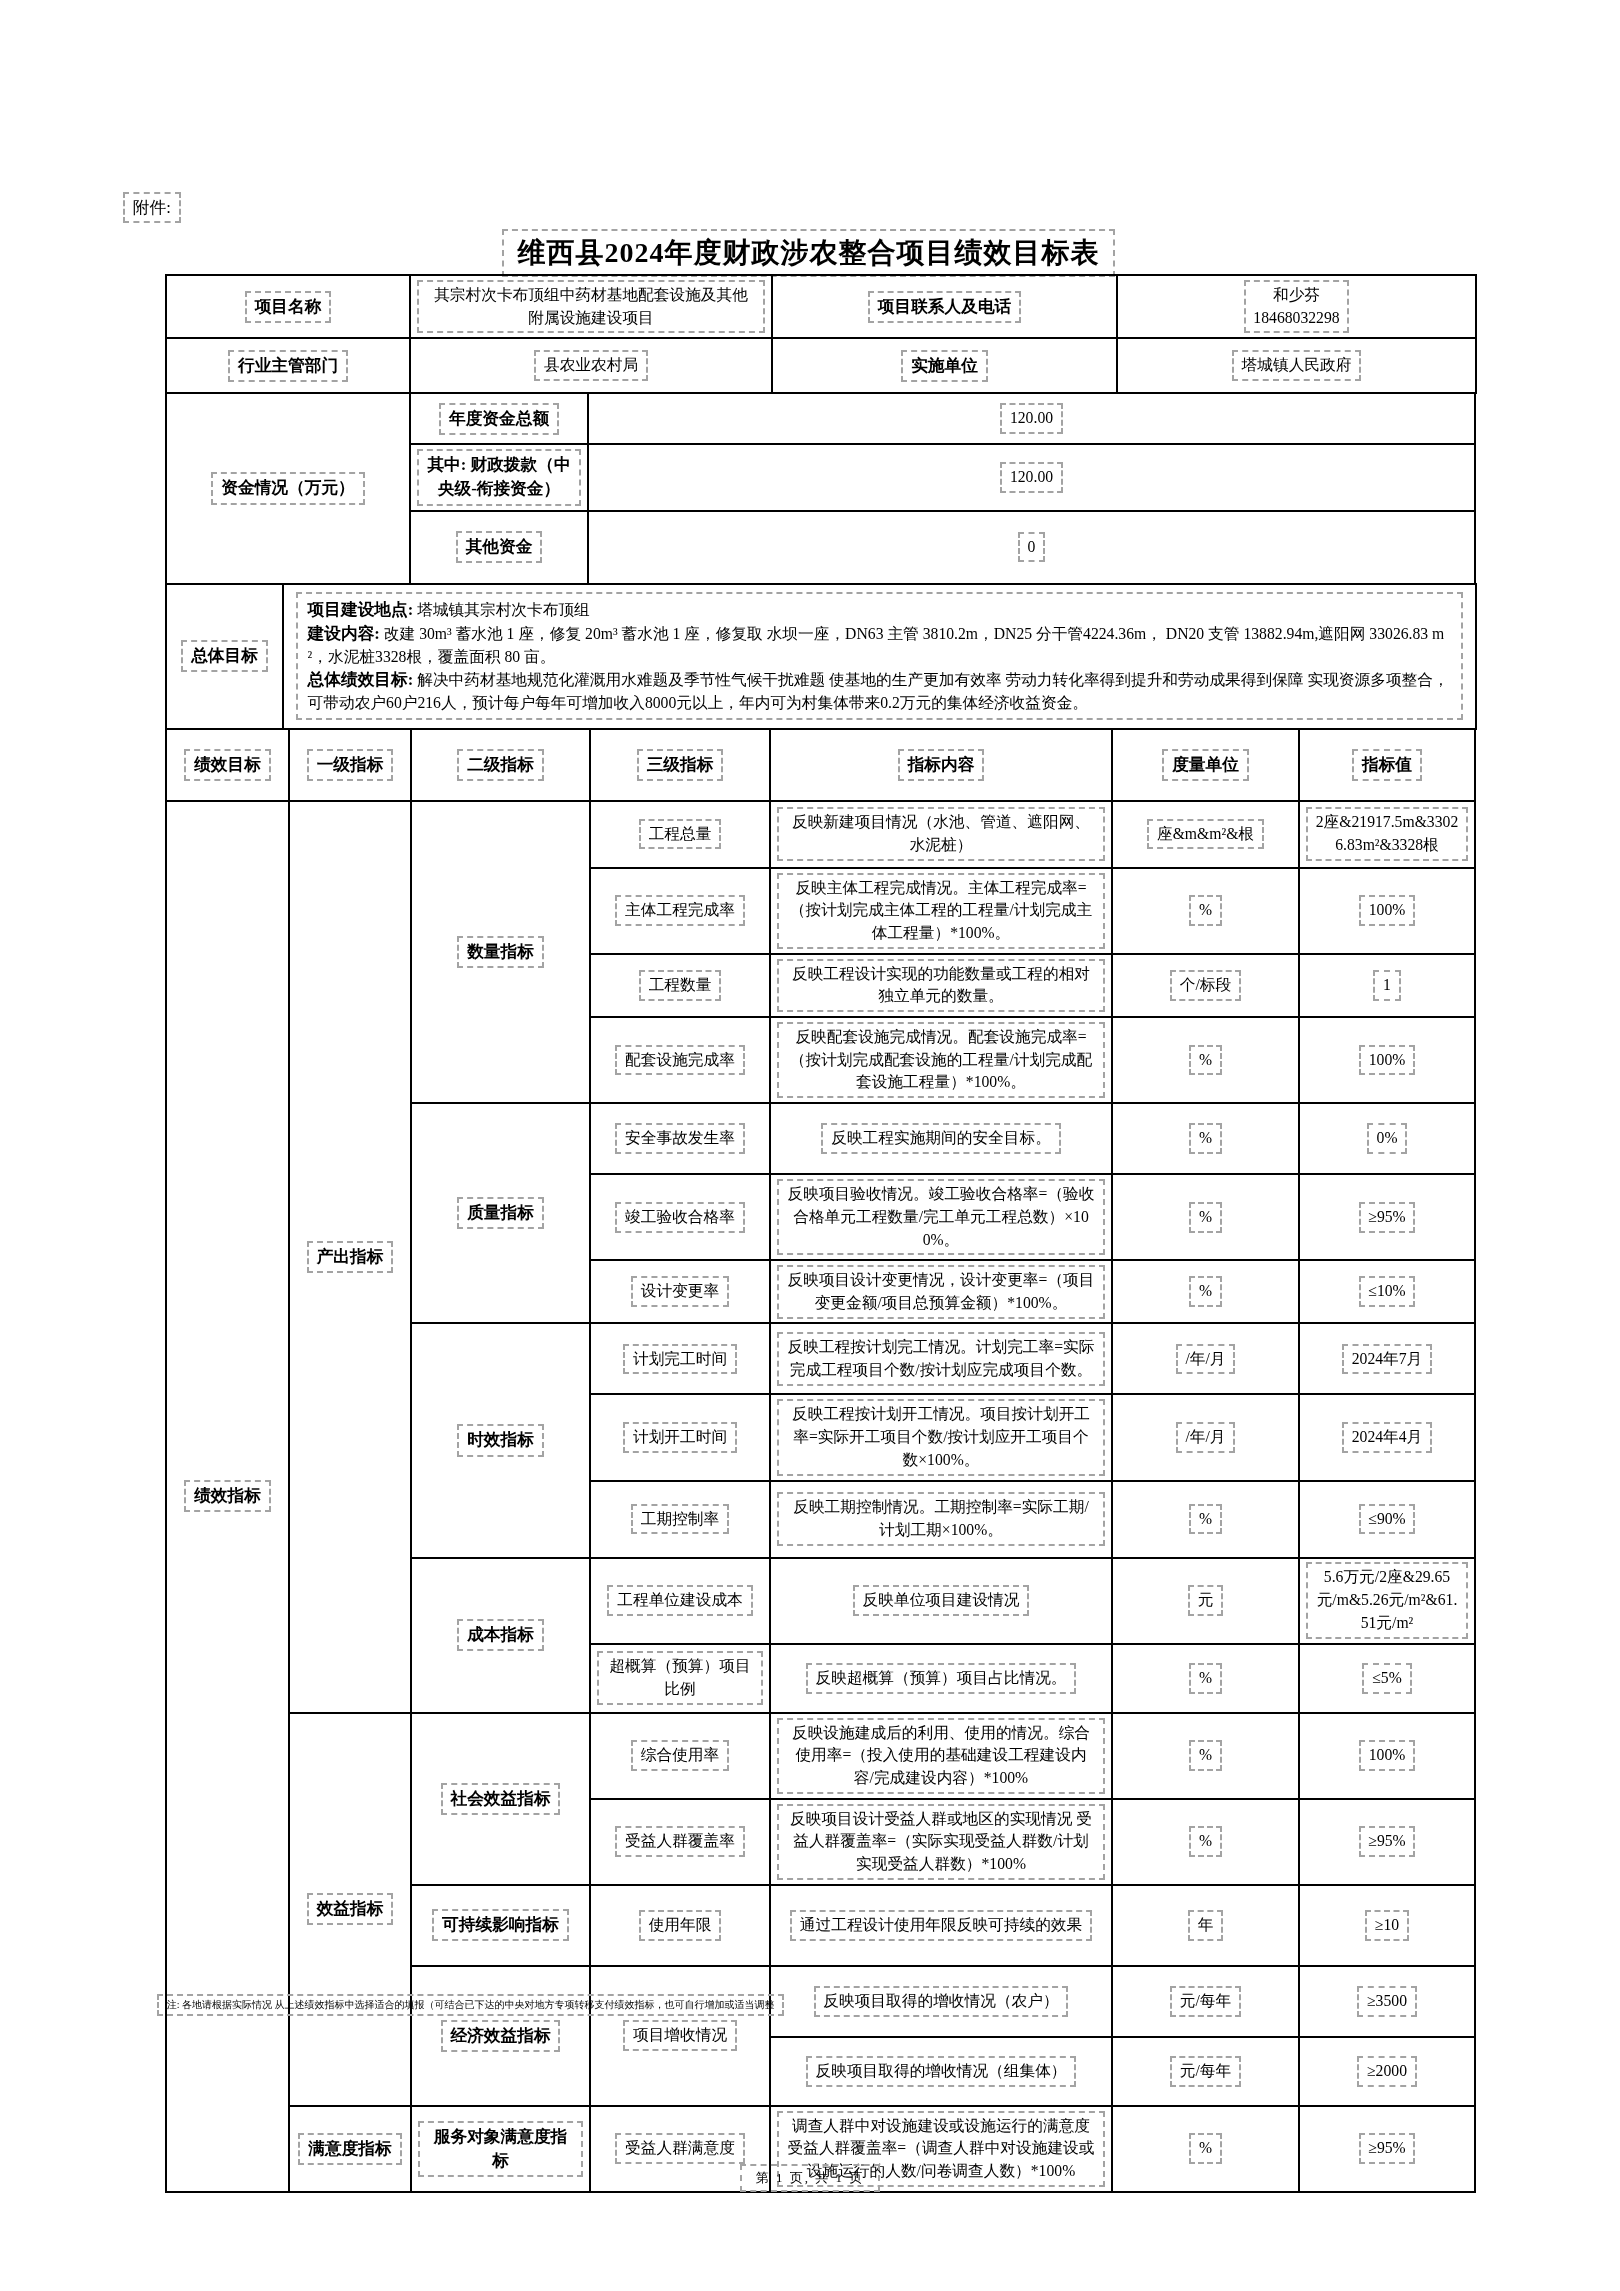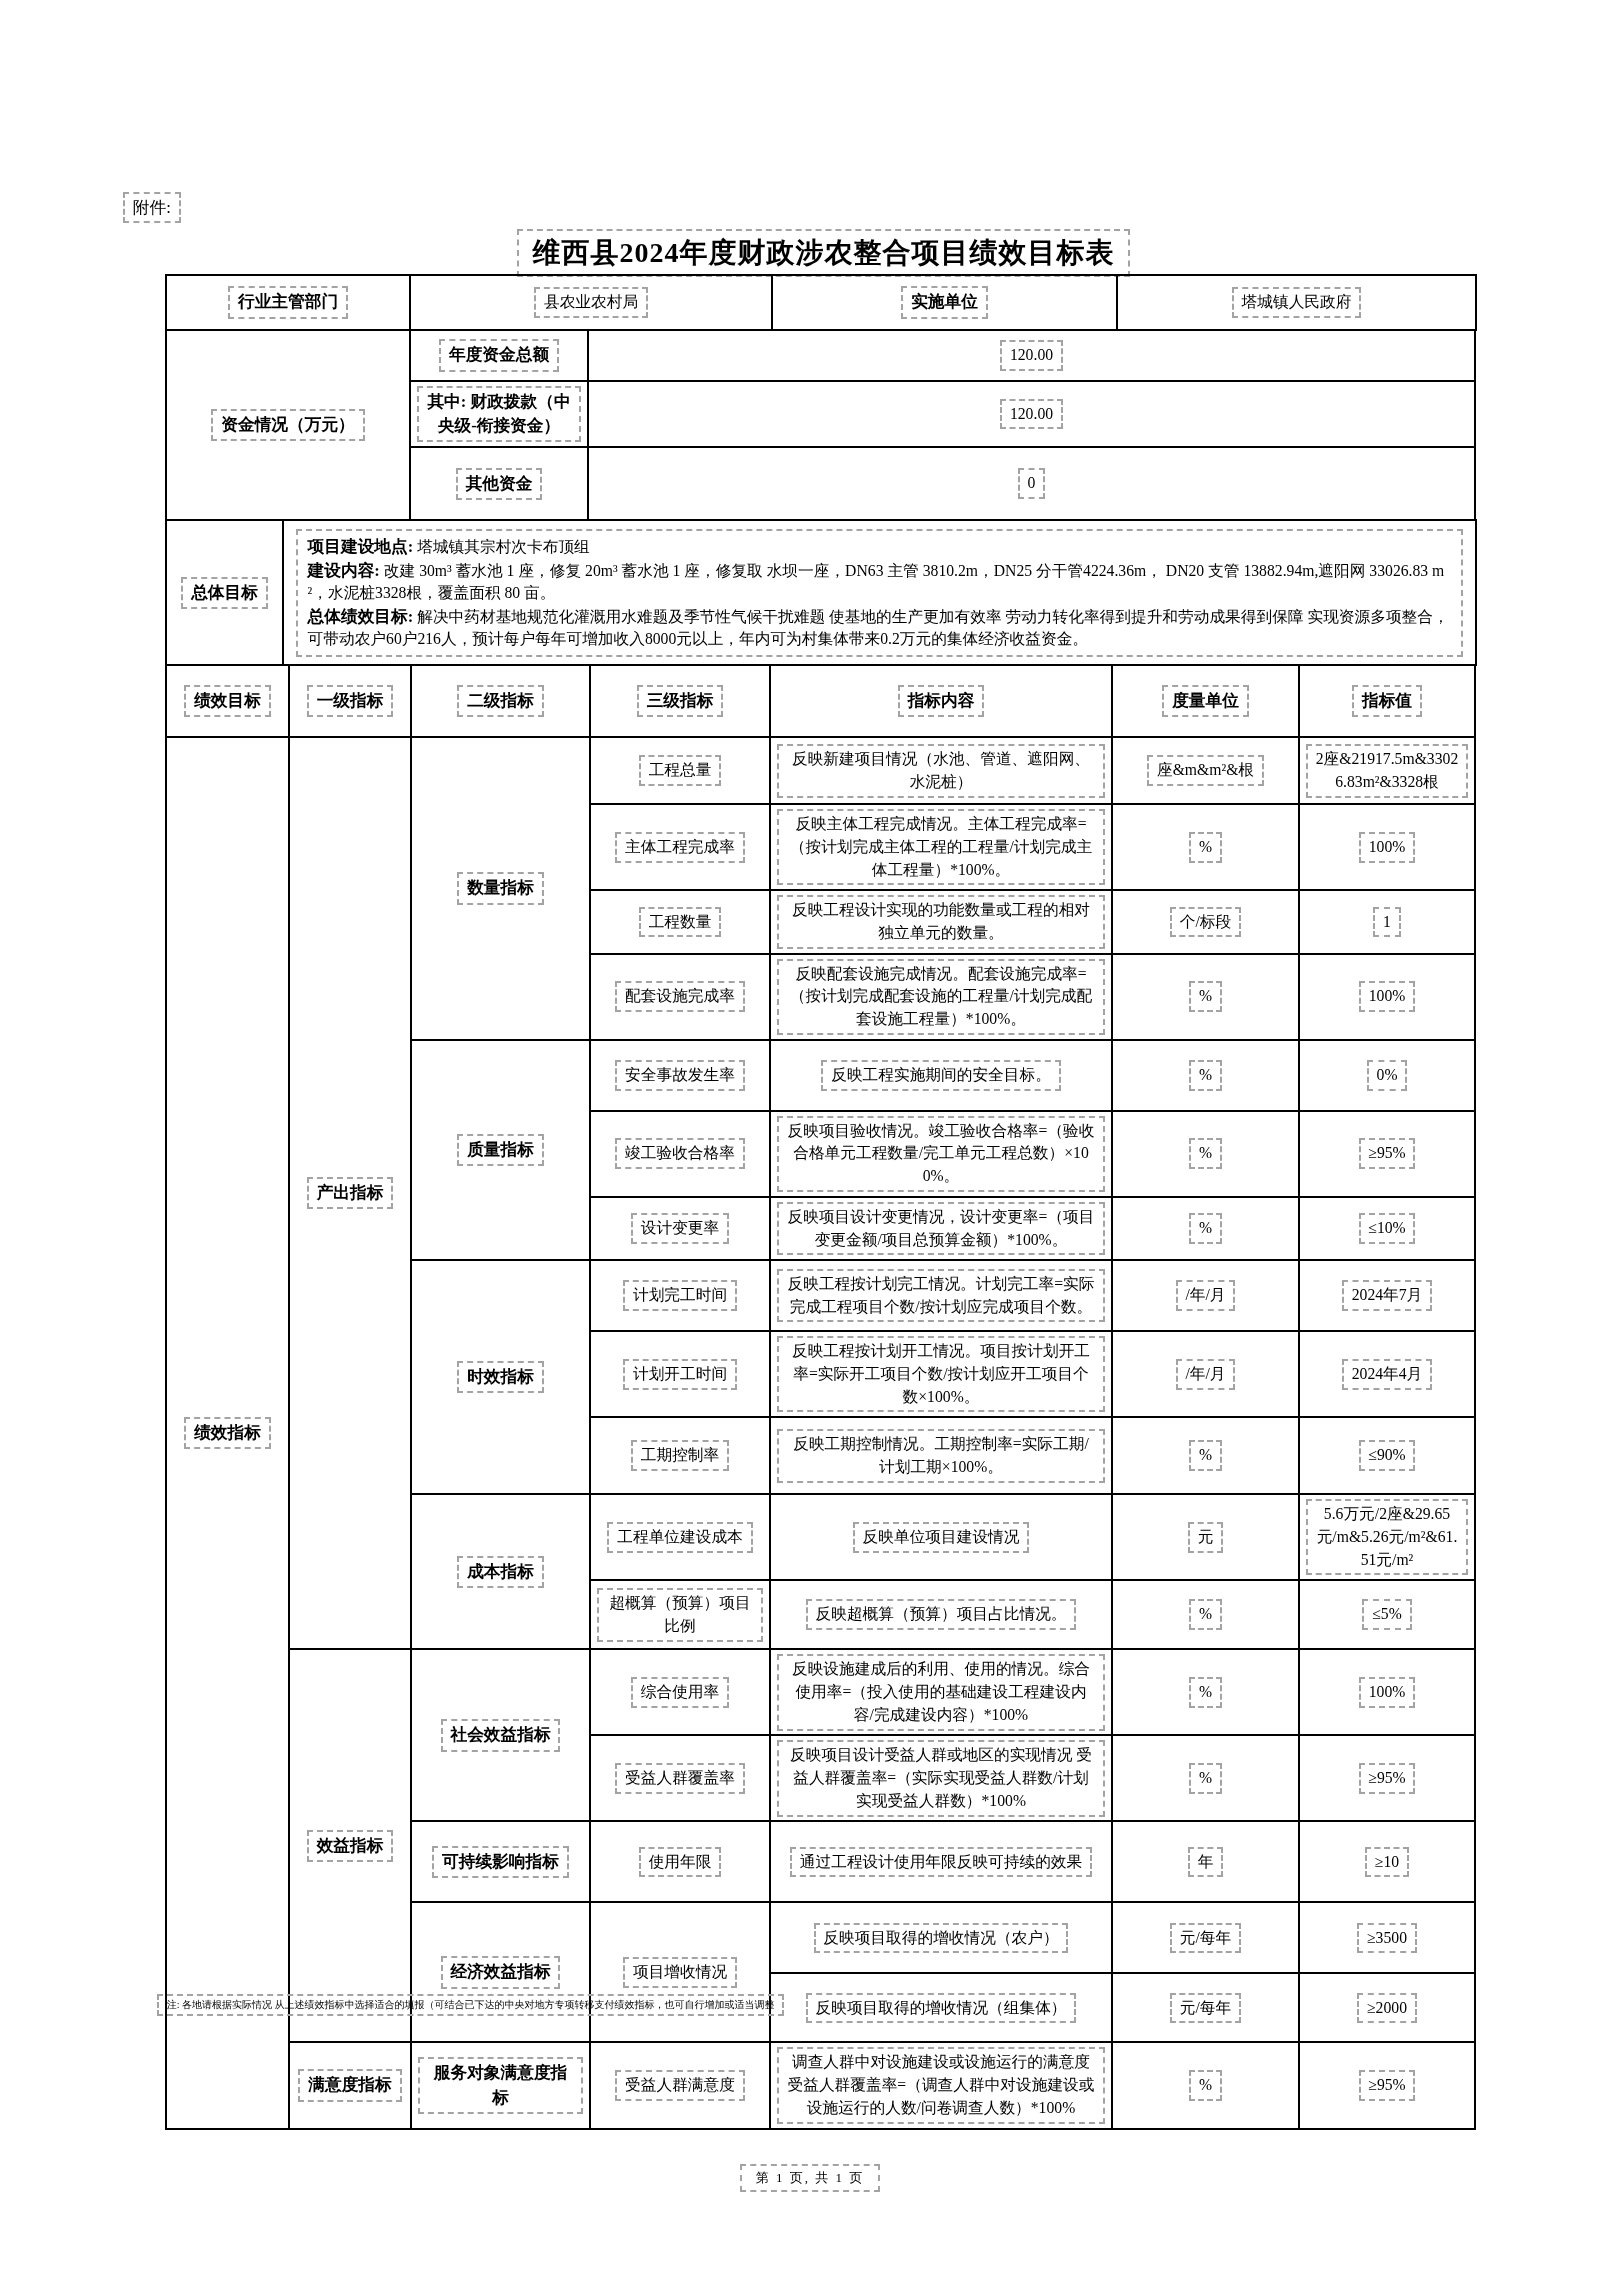--- a/index.html
+++ b/index.html
@@ -1,20 +1,20 @@
 <!DOCTYPE html>
 <html><head>
 <meta charset="utf-8">
 <style>
   html,body{margin:0;padding:0;}
   body{background:#e8e8e8;font-family:"Liberation Serif","DejaVu Serif",serif;color:#000;}
   .page{position:relative;width:1620px;height:2292px;background:#ffffff;overflow:hidden;margin:0 auto;}
   .tag{display:inline-block;border:2px dashed #a3a3a3;padding:2px 7.8px;}
   .attach{position:absolute;left:123px;top:192px;font-size:16.7px;}
-  .title-wrap{position:absolute;left:169px;top:229px;width:1309px;text-align:center;}
+  .title-wrap{position:absolute;left:154px;top:229px;width:1309px;text-align:center;}
   .title-wrap .tag{font-size:28px;font-weight:bold;letter-spacing:1px;padding:2.9px 13.7px;}
   .tables{position:absolute;left:165px;top:276px;width:1309px;}
   table{border-collapse:collapse;table-layout:fixed;width:1309px;margin-top:-2px;}
   td{border:2px solid #000;text-align:center;vertical-align:middle;font-size:15.7px;padding:3.9px 5.9px;line-height:1.45;word-break:break-all;}
   .lbl{font-weight:bold;font-size:16.7px;}
   .goal-cell{text-align:left;padding:7.8px 11.8px;}
   .goal-cell .tag{display:block;padding:3.9px 9.8px;}
   .goal-cell p{margin:0;line-height:1.42;font-size:15.7px;}
   .blk{display:block;}
   .note{position:absolute;left:157px;top:1994px;font-size:10px;}
@@ -37,20 +37,26 @@
   <div class="tables">
 
     <table>
       <colgroup>
           <col style="width:244px">
           <col style="width:362px">
           <col style="width:345px">
           <col style="width:359px">
         </colgroup>
       <tbody>
+          <tr style="height:49px">
+        <td><span class="tag lbl">项目名称</span></td>
+        <td><span class="tag">其宗村次卡布顶组中药材基地配套设施及其他附属设施建设项目</span></td>
+        <td><span class="tag lbl">项目联系人及电话</span></td>
+        <td><span class="tag"><span class="blk">和少芬</span><span class="blk">18468032298</span></span></td>
+      </tr>
       <tr style="height:55px">
         <td><span class="tag lbl">行业主管部门</span></td>
         <td><span class="tag">县农业农村局</span></td>
         <td><span class="tag lbl">实施单位</span></td>
         <td><span class="tag">塔城镇人民政府</span></td>
       </tr>
     </tbody>
       </table>
 
     <table>

